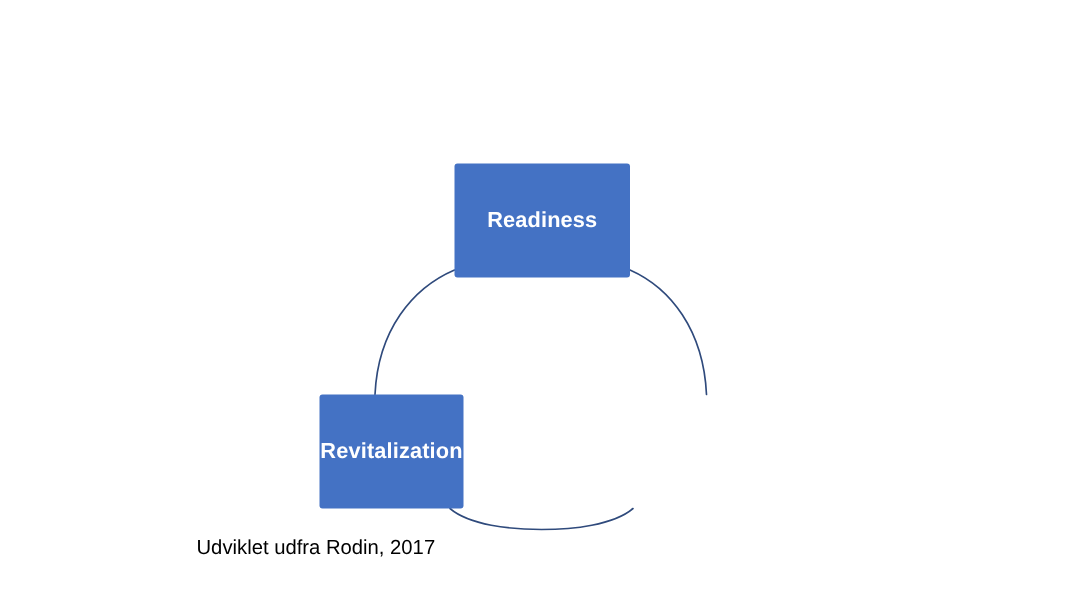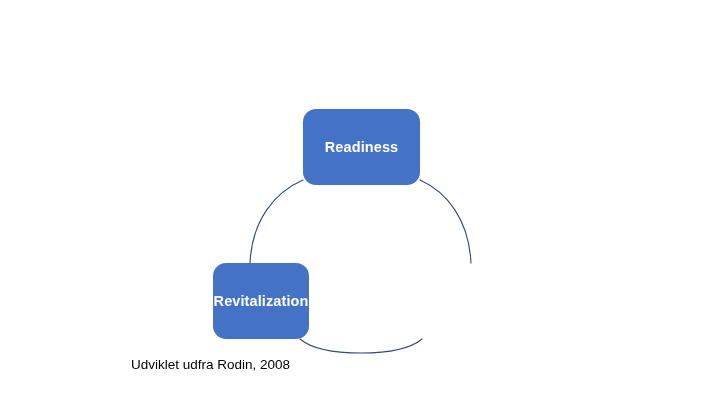--- a/index.html
+++ b/index.html
@@ -20,21 +20,21 @@
   .cycle-svg {
     position: absolute;
     left: 0;
     top: 0;
     width: 720px;
     height: 405px;
   }
   .node {
     position: absolute;
     background: #4472C4;
-    border-radius: 13px;
+    border-radius: 2px;
     display: flex;
     align-items: center;
     justify-content: center;
     box-sizing: border-box;
   }
   .node-label {
     color: #ffffff;
     font-family: "Liberation Sans", sans-serif;
     font-weight: bold;
     font-size: 14.5px;
@@ -88,15 +88,15 @@
 
   <div class="node" id="node-readiness">
     <span class="node-label">Readiness</span>
   </div>
 
   <div class="node" id="node-revitalization">
     <span class="node-label">Revitalization</span>
   </div>
 
 
-  <div class="caption">Udviklet udfra Rodin, 2008</div>
+  <div class="caption">Udviklet udfra Rodin, 2017</div>
 
 </div>
 
 </body></html>

